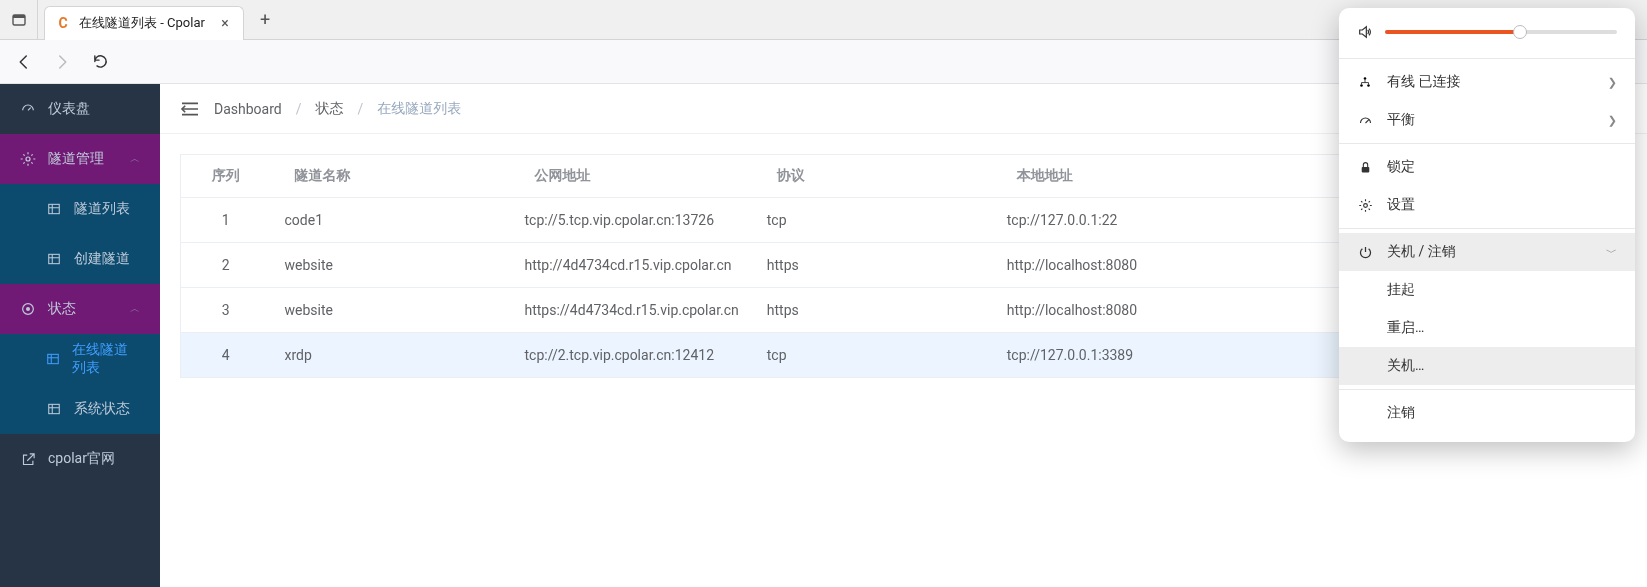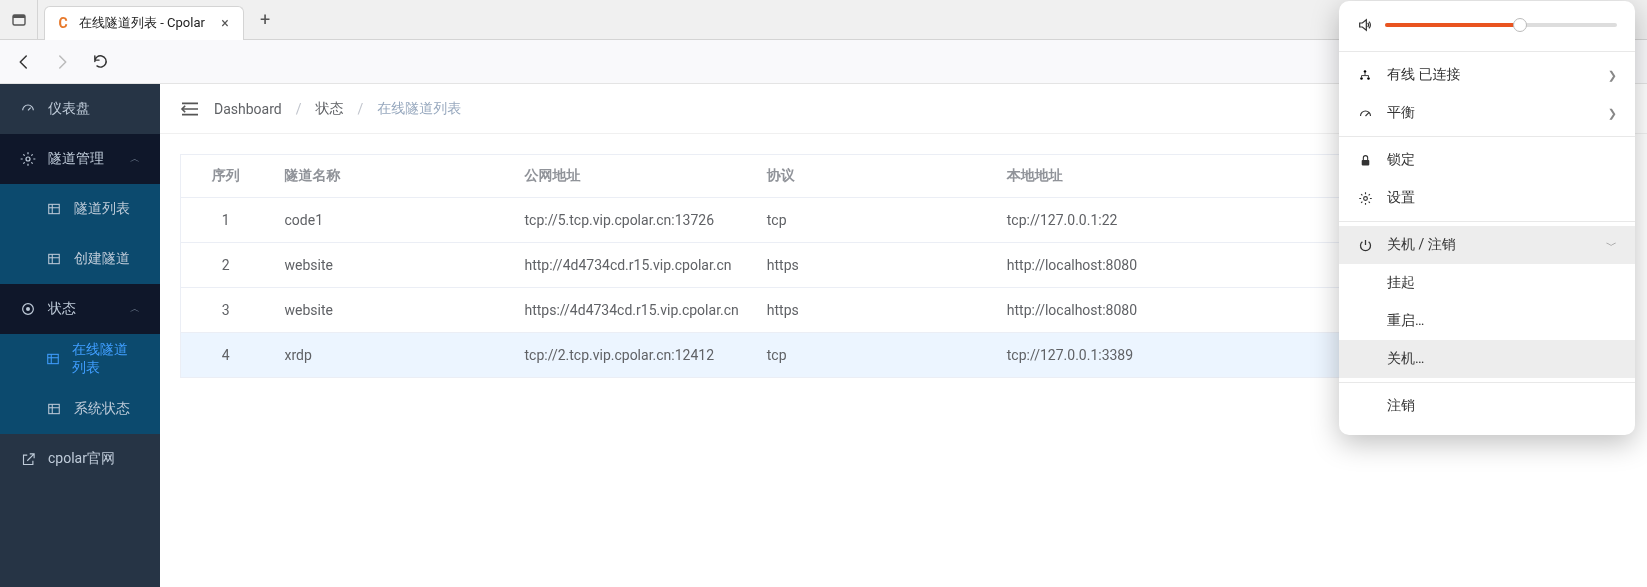--- a/index.html
+++ b/index.html
@@ -20,45 +20,45 @@
     .addr { flex: 1; height: 32px; background: #fff; border: 1px solid #d4d4d4; border-radius: 4px; display: flex; align-items: center; padding: 0 8px; gap: 8px; margin-left: 80px; margin-right: 8px; }
     .addr .ic { width: 16px; height: 16px; display: flex; align-items: center; justify-content: center; color: #666; }
     .addr .url { font-size: 14px; color: #777; }
     .addr .url .host { color: #222; }
 
     
     .app { display: flex; height: calc(587px - 84px); }
     .sidebar { width: 160px; background: #263445; color: #bfcbd9; display: flex; flex-direction: column; font-size: 14px; }
     .side-item { height: 50px; display: flex; align-items: center; padding: 0 20px; gap: 12px; cursor: pointer; }
     .side-item.top { background: #263445; }
-    .side-item.group { background: #0f172a; justify-content: space-between; }
+    .side-item.group { background: #701a75; justify-content: space-between; }
     .side-item.sub { padding-left: 46px; background: #0c4a6e; }
     .side-item.sub.active { color: #409eff; }
     .side-item .ic { width: 16px; display: flex; justify-content: center; }
     .side-item .chev { font-size: 10px; color: #8a9aad; }
     .side-item .label { flex: 1; }
 
     .main { flex: 1; background: #fff; display: flex; flex-direction: column; }
     .crumbs { height: 50px; display: flex; align-items: center; padding: 0 20px; gap: 14px; font-size: 14px; color: #606266; border-bottom: 1px solid #f0f0f0; }
     .crumbs .sep { color: #c0c4cc; }
     .crumbs .cur { color: #97a8be; }
     .crumbs .ham { width: 20px; cursor: pointer; color: #555; }
 
     .content { padding: 20px; }
     table { width: 100%; border-collapse: collapse; font-size: 14px; color: #606266; border: 1px solid #ebeef5; }
-    th { text-align: left; padding: 12px 14px; background: #fff; color: #909399; font-weight: 600; border-bottom: 1px solid #ebeef5; }
+    th { text-align: left; padding: 12px 24px; background: #fff; color: #909399; font-weight: 600; border-bottom: 1px solid #ebeef5; }
     td { padding: 14px; border-bottom: 1px solid #ebeef5; }
     tbody tr:hover, tbody tr.hov { background: #ecf5ff; }
     td.idx, th.idx { text-align: center; width: 90px; }
     .col-name { width: 240px; }
     .col-pub { width: 240px; }
     .col-proto { width: 240px; }
 
     
-    .sys-menu { position: absolute; top: 1px; right: 12px; width: 296px; background: #fff; border-radius: 10px; box-shadow: 0 8px 28px rgba(0,0,0,0.25); padding: 8px 0 10px; font-size: 14px; color: #333; }
+    .sys-menu { position: absolute; top: 8px; right: 12px; width: 296px; background: #fff; border-radius: 10px; box-shadow: 0 8px 28px rgba(0,0,0,0.25); padding: 8px 0 10px; font-size: 14px; color: #333; }
     .vol { display: flex; align-items: center; padding: 8px 18px 14px; gap: 12px; }
     .vol .track { flex: 1; height: 4px; background: #ddd; border-radius: 2px; position: relative; }
     .vol .fill { position: absolute; left: 0; top: 0; height: 100%; width: 58%; background: #e95420; border-radius: 2px; }
     .vol .thumb { position: absolute; left: 58%; top: 50%; width: 14px; height: 14px; background: #fff; border: 1px solid #bbb; border-radius: 50%; transform: translate(-50%, -50%); }
     .menu-sep { height: 1px; background: #e8e8e8; margin: 4px 0; }
     .menu-item { display: flex; align-items: center; padding: 10px 18px; gap: 14px; cursor: pointer; }
     .menu-item:hover, .menu-item.hov { background: #ededed; }
     .menu-item .mic { width: 16px; display: flex; justify-content: center; color: #444; }
     .menu-item .mlbl { flex: 1; }
     .menu-item .arr { color: #888; font-size: 11px; }

